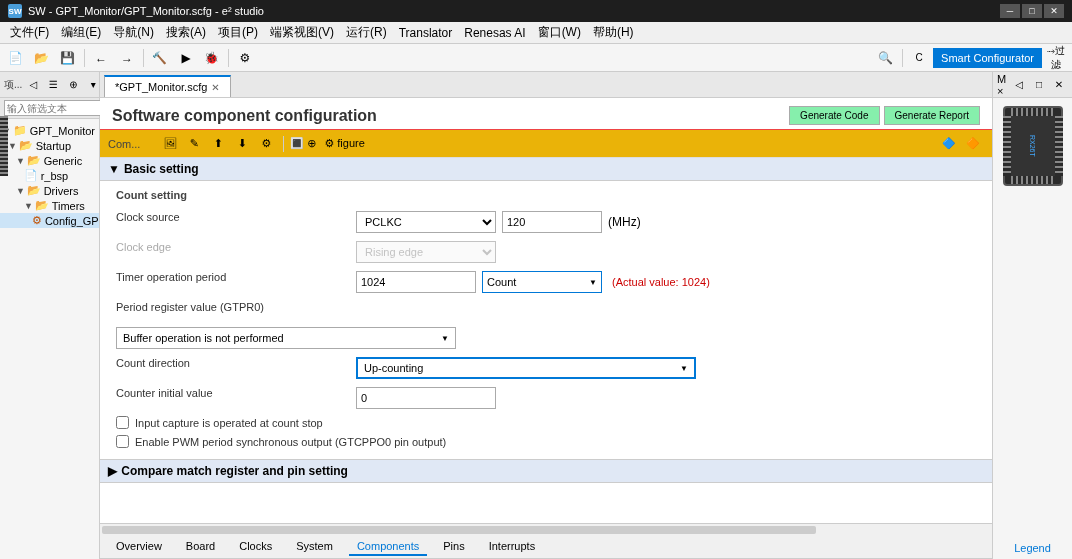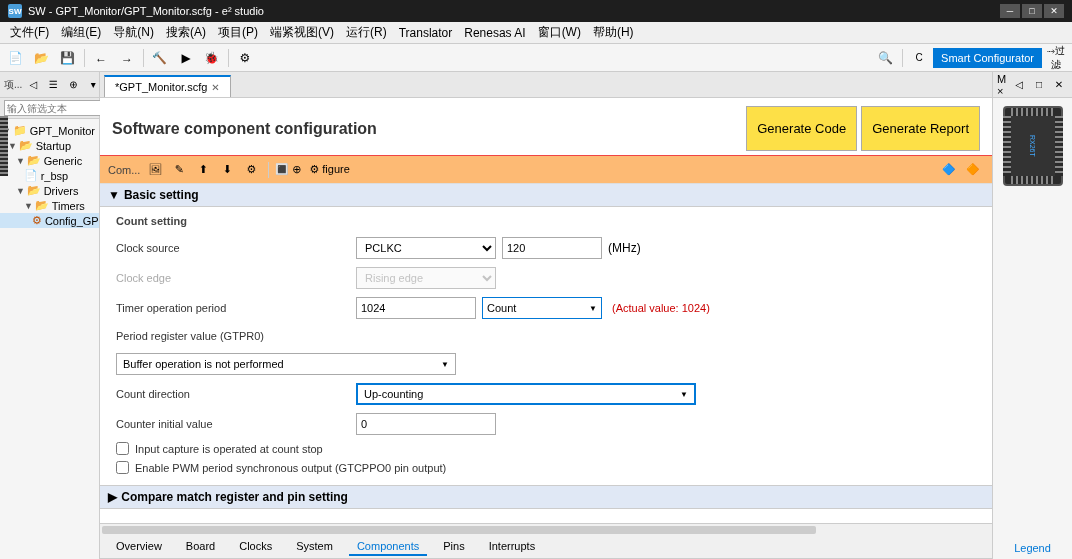--- a/index.html
+++ b/index.html
@@ -40,37 +40,37 @@
     
     .center-panel { flex: 1; display: flex; flex-direction: column; min-width: 0; }
     
     
     .tab-bar { height: 26px; background: #e8e8e8; border-bottom: 1px solid #ccc; display: flex; align-items: flex-end; padding: 0 4px; }
     .tab { height: 22px; padding: 0 10px; background: #d0d0d0; border: 1px solid #aaa; border-bottom: none; cursor: pointer; display: flex; align-items: center; font-size: 11px; gap: 4px; margin-right: 2px; }
     .tab.active { background: #ffffff; border-top: 2px solid #0078d7; z-index: 1; }
     .tab-close { font-size: 10px; color: #666; }
     
     
-    .comp-toolbar { height: 28px; background: #fdba74; border-bottom: 1px solid #ddd; display: flex; align-items: center; padding: 0 8px; gap: 0; }
+    .comp-toolbar { height: 28px; background: #eab308; border-bottom: 1px solid #ddd; display: flex; align-items: center; padding: 0 8px; gap: 15px; }
     .comp-tb-btn { width: 22px; height: 20px; border: 1px solid transparent; background: transparent; cursor: pointer; display: flex; align-items: center; justify-content: center; font-size: 11px; }
     
     
     .sw-config-header { padding: 8px 12px 4px; background: #fff; border-bottom: 1px solid #ef4444; display: flex; justify-content: space-between; align-items: center; }
     .sw-config-title { font-size: 16px; font-weight: bold; color: #333; }
     .gen-buttons { display: flex; gap: 4px; }
-    .gen-btn { padding: 14px 10px; font-size: 13px; background: #fde047; border: 1px solid #aaa; cursor: pointer; }
+    .gen-btn { padding: 3px 10px; font-size: 10px; background: #86efac; border: 1px solid #aaa; cursor: pointer; }
     
     
     .config-area { flex: 1; overflow-y: auto; background: #fff; }
     .config-section { }
     .section-header { background: #e0e8f5; padding: 4px 8px; font-weight: bold; font-size: 12px; display: flex; align-items: center; gap: 4px; cursor: pointer; border-bottom: 1px solid #ccc; }
     .section-content { padding: 8px 16px; }
     .subsection-label { font-size: 11px; color: #444; margin-bottom: 6px; font-weight: bold; }
     
-    .config-row { display: flex; align-items: center; padding: 4px 0; min-height: 26px; }
+    .config-row { display: flex; align-items: flex-start; padding: 4px 0; min-height: 26px; }
     .config-label { width: 240px; font-size: 11px; color: #333; flex-shrink: 0; }
     .config-label.disabled { color: #aaa; }
     .config-value { flex: 1; display: flex; align-items: center; gap: 6px; }
     
     input[type="text"].cf-input { height: 22px; border: 1px solid #aaa; padding: 0 4px; font-size: 11px; background: #fff; }
     
     select.cf-select { height: 22px; border: 1px solid #aaa; padding: 0 4px; font-size: 11px; background: #fff; cursor: pointer; }
     
     .cf-dropdown { height: 22px; border: 1px solid #0078d7; background: #fff; display: flex; align-items: center; padding: 0 4px; font-size: 11px; cursor: pointer; gap: 4px; min-width: 120px; }
     .cf-dropdown-arrow { margin-left: auto; font-size: 8px; }

